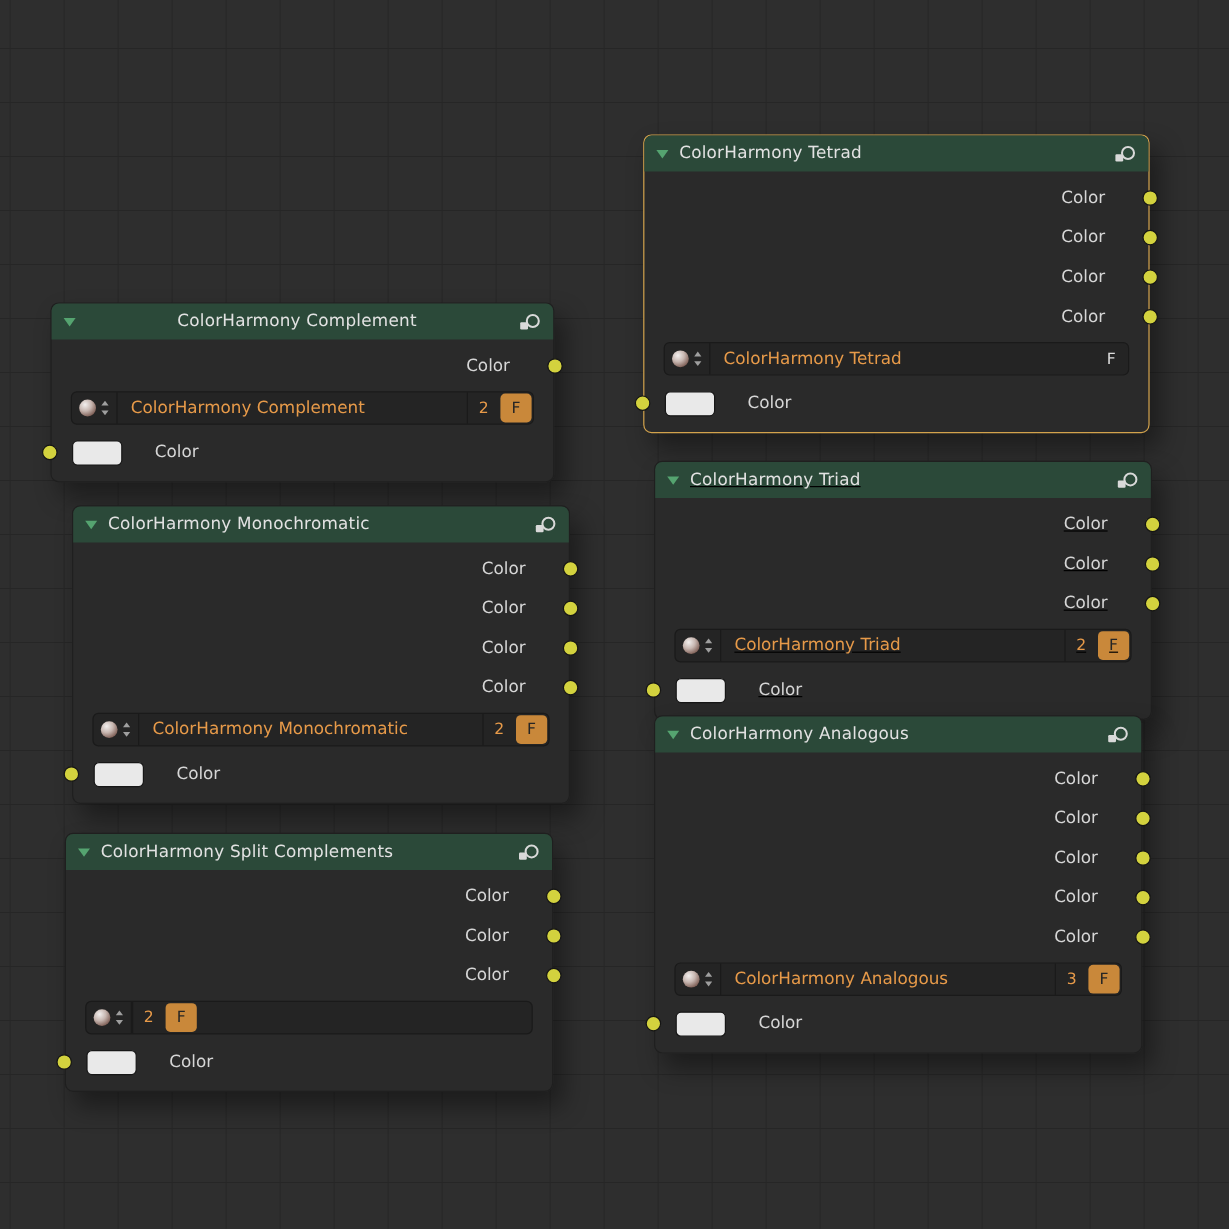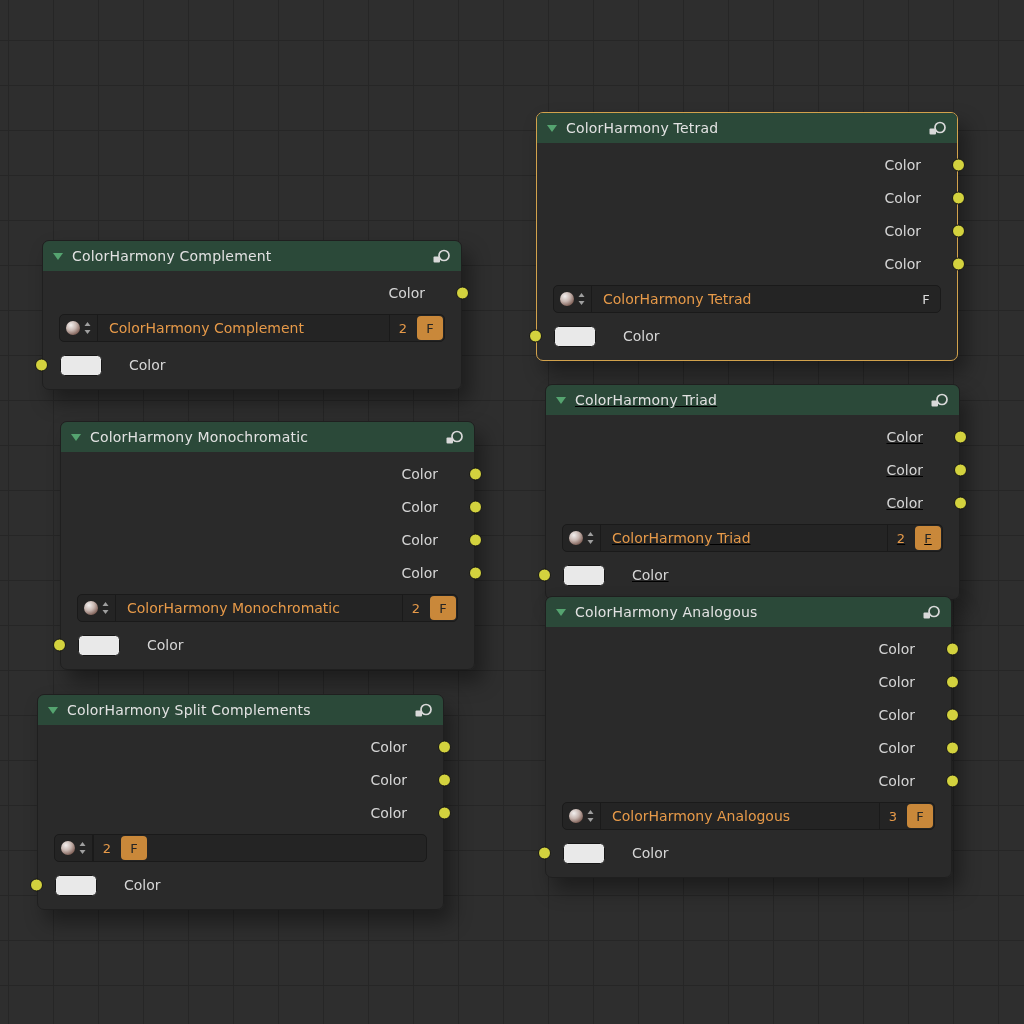--- a/index.html
+++ b/index.html
@@ -116,21 +116,21 @@
 
         <span class="fake-btn">F</span>
       </div>
       <div class="in-row">
         <span class="socket left"></span>
         <span class="swatch"></span>
         <span class="in-label">Color</span>
       </div>
     </div>
   </div>
-    <div class="node" style="left: 42px; top: 240px; width: 418px;">
+    <div class="node" style="left: 42px; top: 252px; width: 418px; text-align: center;">
     <div class="node-header">
       <span class="collapse-tri"></span>
       <span class="node-title">ColorHarmony Complement</span>
       <svg class="group-icon" width="19" height="16" viewBox="0 0 19 16">
         <circle cx="12" cy="7.5" r="5" fill="none" stroke="#d9d9d9" stroke-width="1.7"></circle>
         <rect x="1.5" y="8.5" width="6.5" height="6" rx="1" fill="#d9d9d9"></rect>
       </svg>
     </div>
     <div class="node-body">
       <div class="outputs">
@@ -296,21 +296,21 @@
         <span class="user-count">3</span>
         <span class="fake-btn active">F</span>
       </div>
       <div class="in-row">
         <span class="socket left"></span>
         <span class="swatch"></span>
         <span class="in-label">Color</span>
       </div>
     </div>
   </div>
-    <div class="node" style="left: 37px; top: 694px; width: 405px;">
+    <div class="node" style="left: 54px; top: 694px; width: 405px;">
     <div class="node-header">
       <span class="collapse-tri"></span>
       <span class="node-title">ColorHarmony Split Complements</span>
       <svg class="group-icon" width="19" height="16" viewBox="0 0 19 16">
         <circle cx="12" cy="7.5" r="5" fill="none" stroke="#d9d9d9" stroke-width="1.7"></circle>
         <rect x="1.5" y="8.5" width="6.5" height="6" rx="1" fill="#d9d9d9"></rect>
       </svg>
     </div>
     <div class="node-body">
       <div class="outputs">

